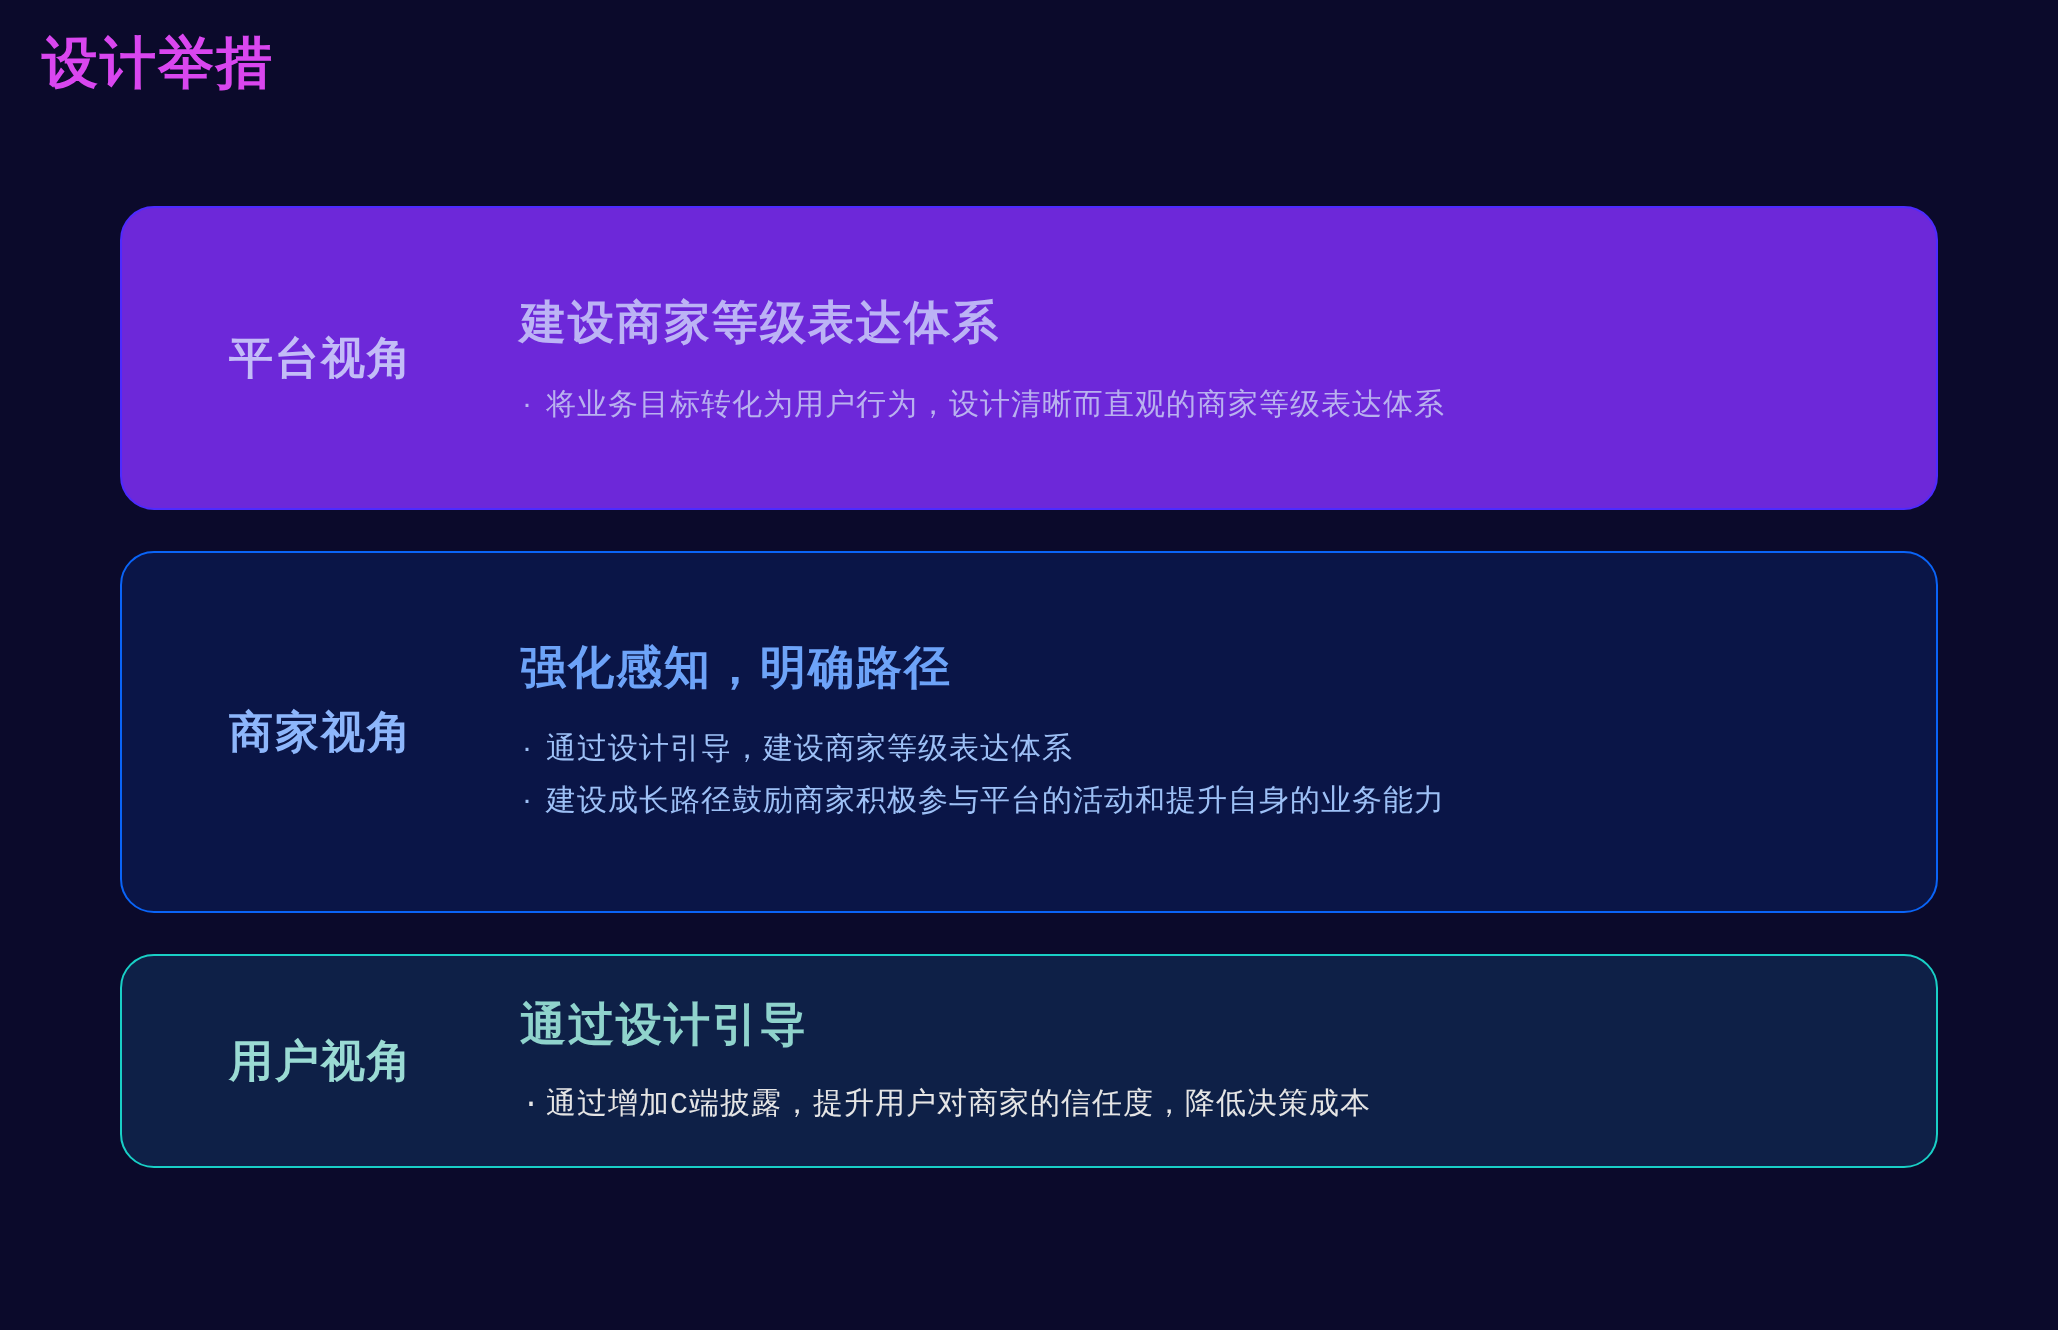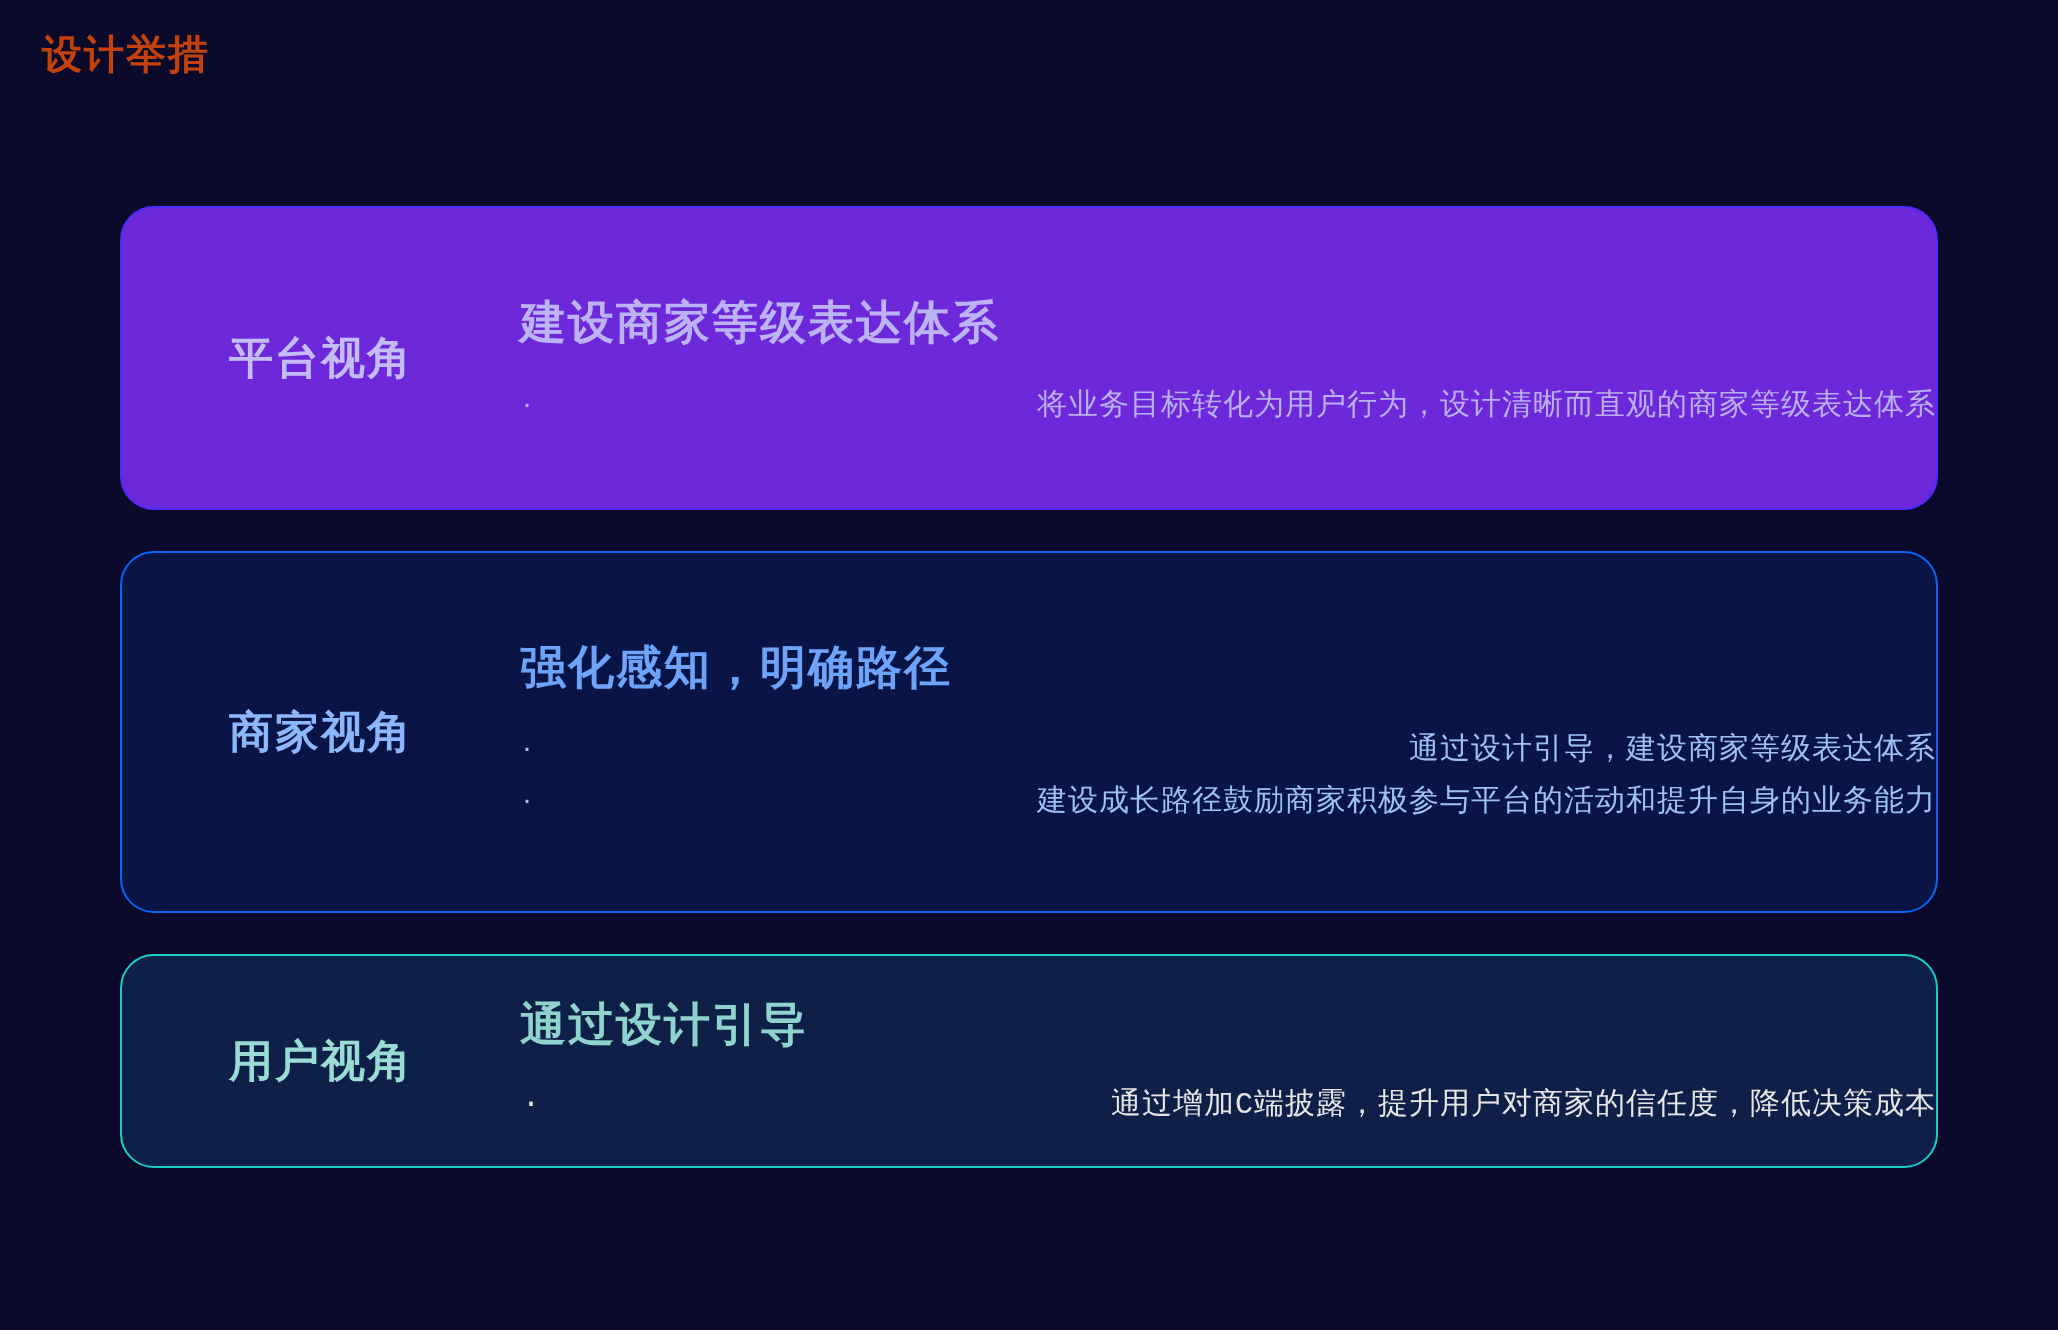--- a/index.html
+++ b/index.html
@@ -22,24 +22,24 @@
     width:2058px;
     height:1330px;
     background:#0b0a2b;
   }
 
   
   .page-title {
     position:absolute;
     left:42px;
     top:32px;
-    font-size:40px;
+    font-size:56px;
     font-weight:700;
     letter-spacing:2px;
-    color:#c2410c;
+    color:#d946ef;
     line-height:1.1;
     white-space:nowrap;
   }
 
   
   .cards {
     position:absolute;
     left:120px;
     top:206px;
     width:1818px;
@@ -95,21 +95,20 @@
   .bullets { list-style:none; }
 
   .bullet {
     position:relative;
     font-size:30px;
     font-weight:400;
     letter-spacing:1px;
     line-height:1.72;
     padding-left:26px;
     white-space:nowrap;
-    text-align:right;
   }
   .bullet::before {
     content:"·";
     position:absolute;
     left:2px;
     top:-1px;
     font-size:30px;
   }
   .card-1 .bullet { color:#b9b1ef; }
   .card-2 .bullet { color:#9dc0f6; }

